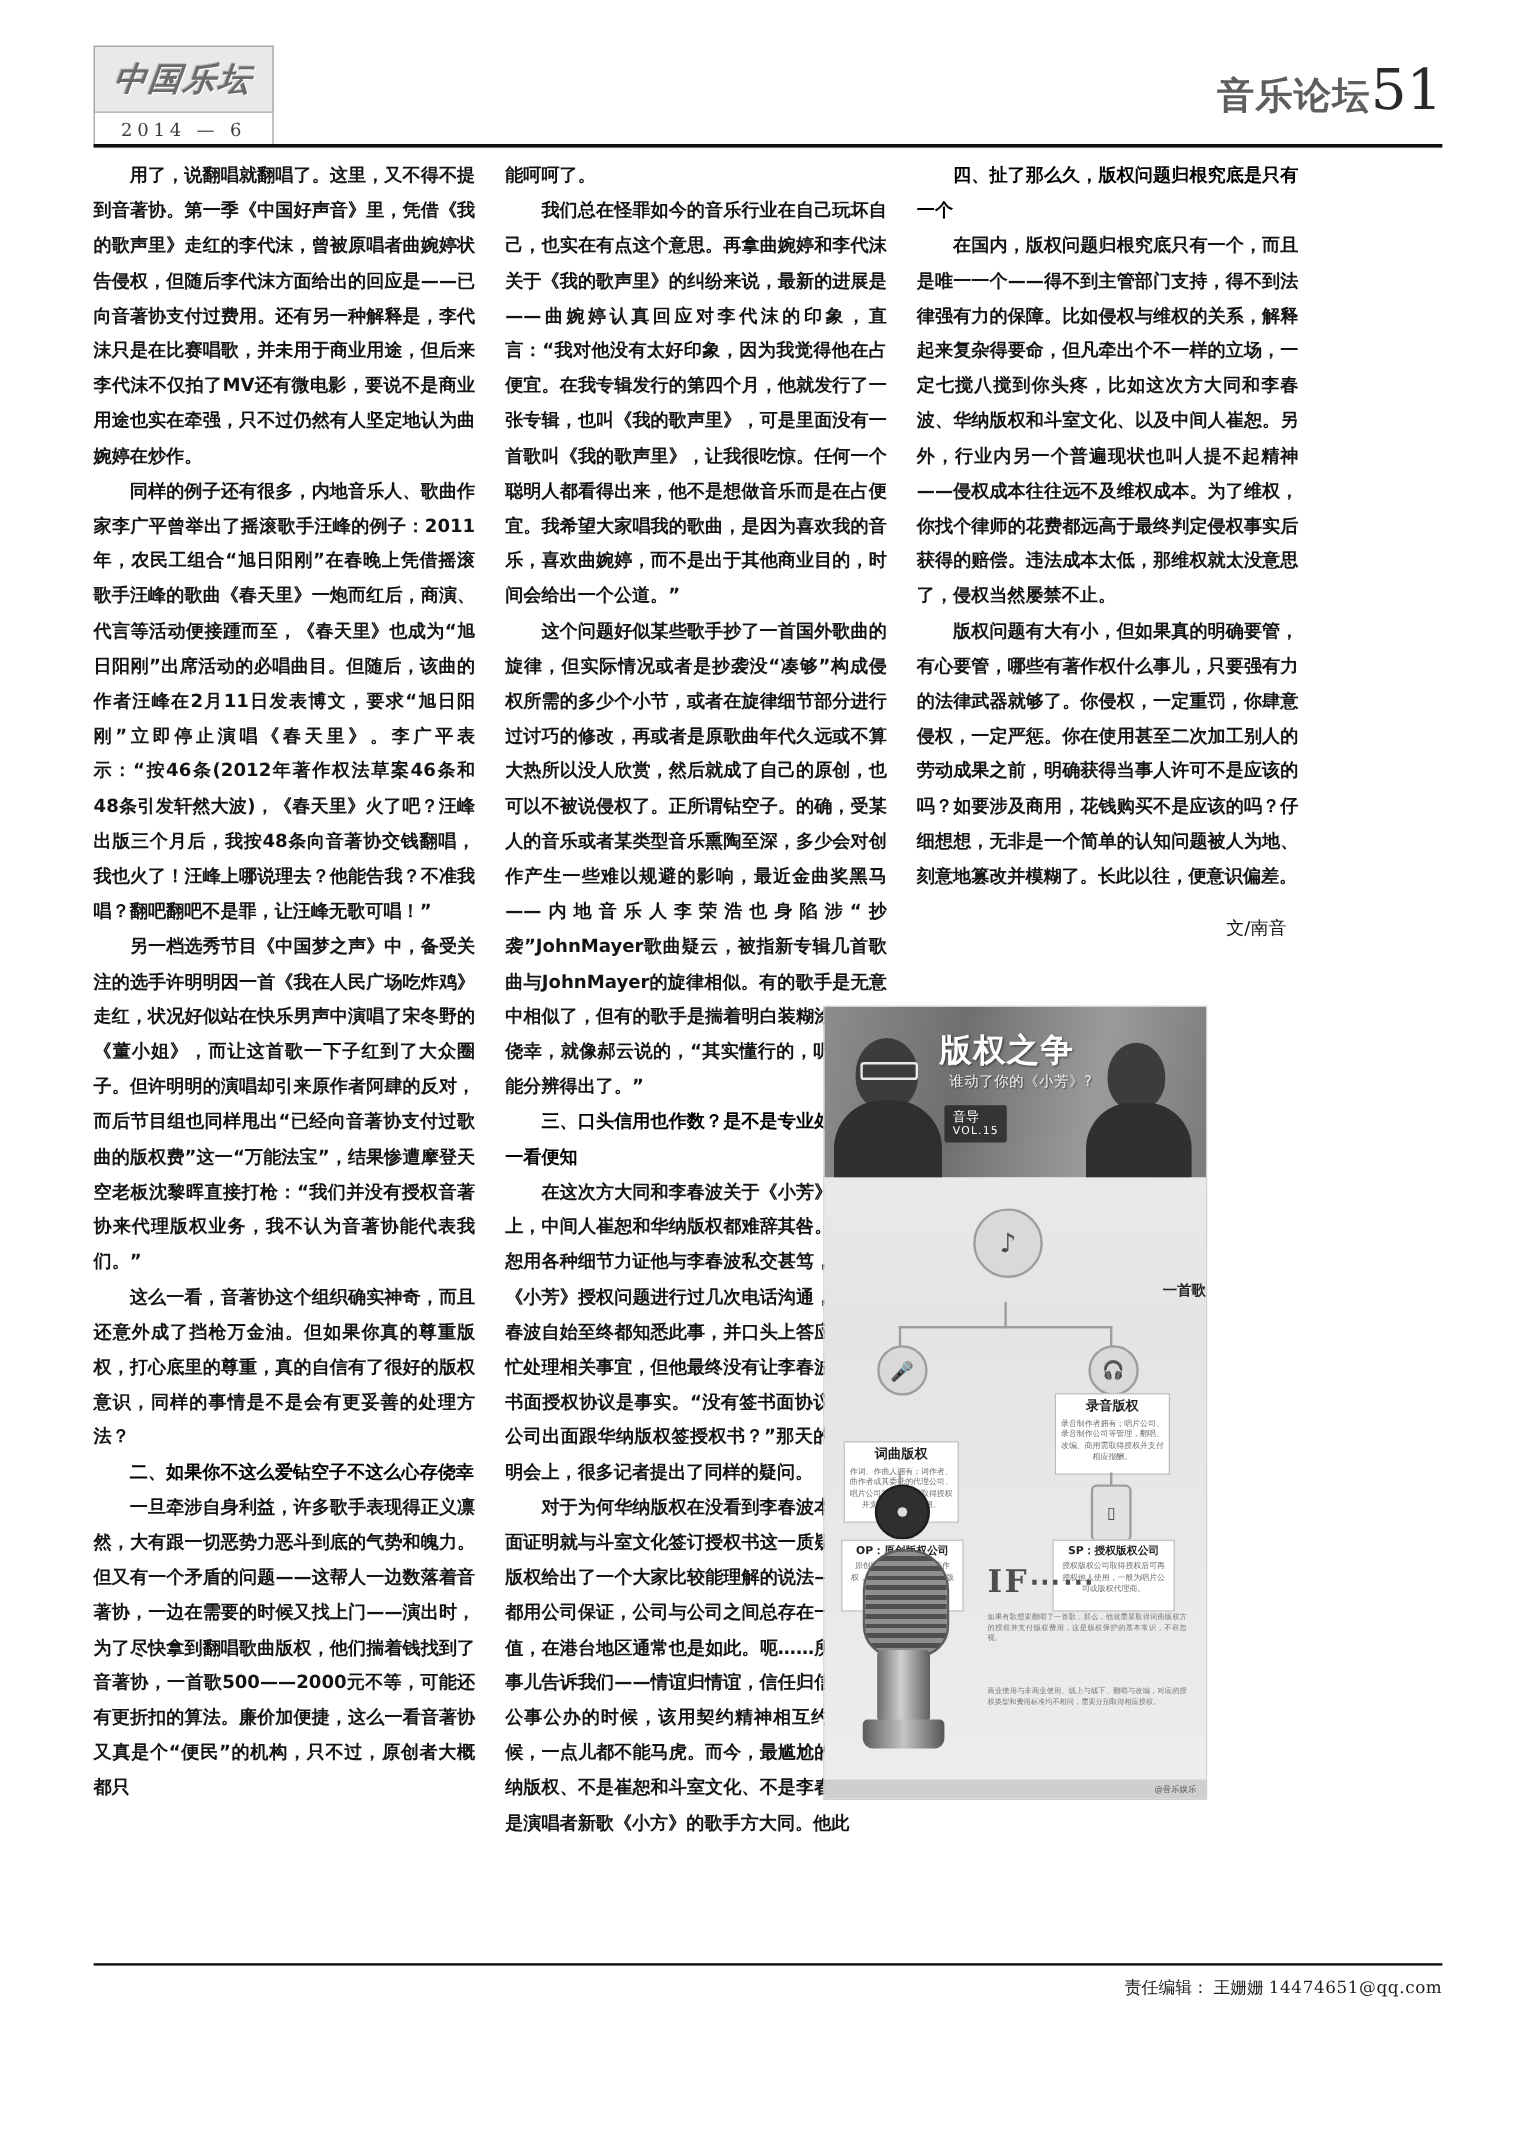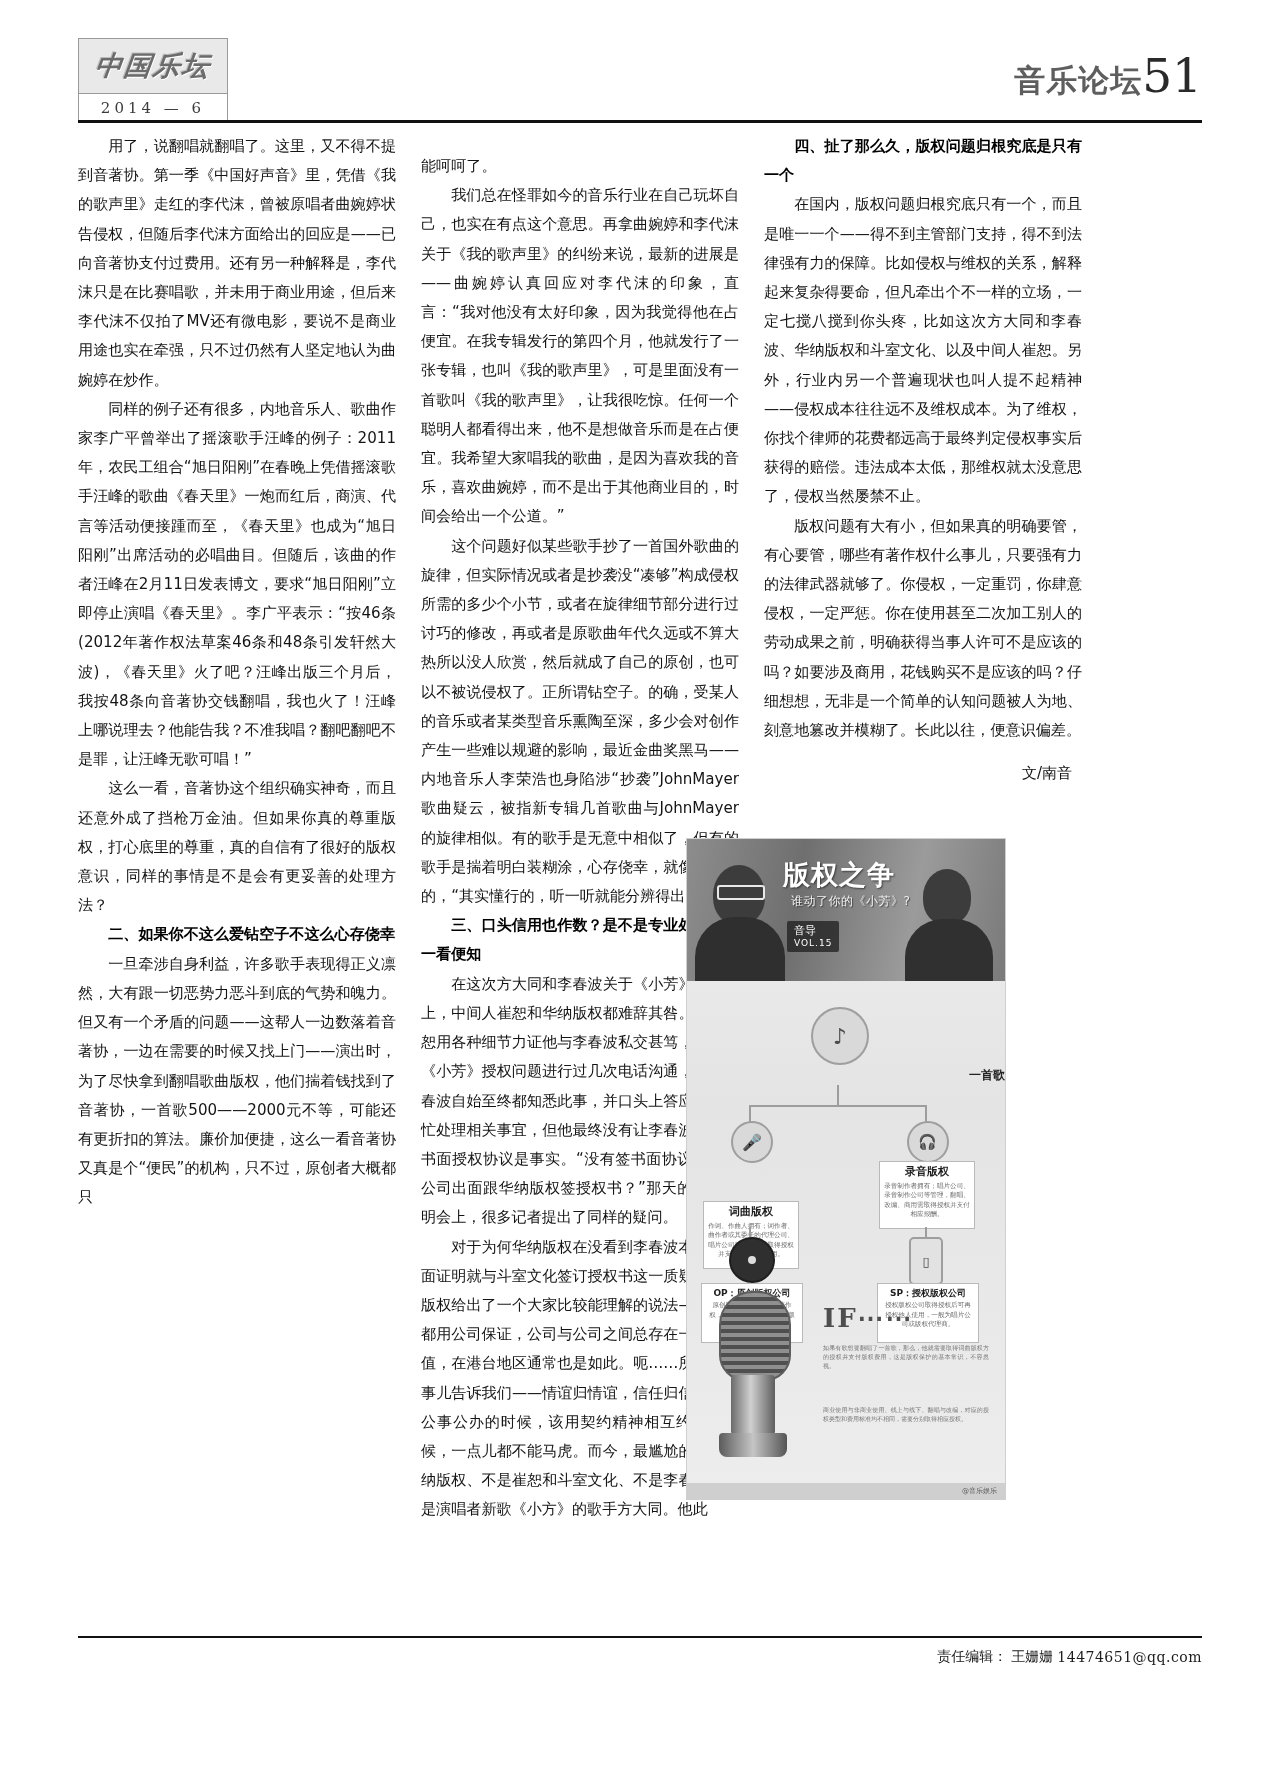--- a/index.html
+++ b/index.html
@@ -51,23 +51,23 @@
 
   
   .cols{position:absolute;left:78px;top:132px;width:1124px;height:1490px;}
   .col{
     position:absolute;top:0;width:318px;
     font-size:15.1px;line-height:29.2px;
     text-align:justify;text-justify:inter-ideograph;
     color:#141414;
   }
   .col1{left:0;}
-  .col2{left:343px;margin-top:20px;}
+  .col2{left:343px;}
   .col3{left:686px;}
-  .col p{margin:0;text-indent:2em;}
+  .col p{margin:0;text-indent:2em;font-weight:bold;}
   .col p.noind{text-indent:0;}
   .col h3{
     margin:0;font-size:15.1px;line-height:29.2px;font-weight:700;
     text-indent:2em;color:#000;
   }
   .byline{
     margin-top:14px;text-align:right;font-size:15px;color:#111;
     padding-right:10px;
   }
 
@@ -172,20 +172,21 @@
     <span class="head-page">51</span>
   </div>
 
   <div class="rule-top"></div>
 
   <div class="cols">
 
     <div class="col col1">
       <p>用了，说翻唱就翻唱了。这里，又不得不提到音著协。第一季《中国好声音》里，凭借《我的歌声里》走红的李代沫，曾被原唱者曲婉婷状告侵权，但随后李代沫方面给出的回应是——已向音著协支付过费用。还有另一种解释是，李代沫只是在比赛唱歌，并未用于商业用途，但后来李代沫不仅拍了MV还有微电影，要说不是商业用途也实在牵强，只不过仍然有人坚定地认为曲婉婷在炒作。</p>
       <p>同样的例子还有很多，内地音乐人、歌曲作家李广平曾举出了摇滚歌手汪峰的例子：2011年，农民工组合“旭日阳刚”在春晚上凭借摇滚歌手汪峰的歌曲《春天里》一炮而红后，商演、代言等活动便接踵而至，《春天里》也成为“旭日阳刚”出席活动的必唱曲目。但随后，该曲的作者汪峰在2月11日发表博文，要求“旭日阳刚”立即停止演唱《春天里》。李广平表示：“按46条(2012年著作权法草案46条和48条引发轩然大波)，《春天里》火了吧？汪峰出版三个月后，我按48条向音著协交钱翻唱，我也火了！汪峰上哪说理去？他能告我？不准我唱？翻吧翻吧不是罪，让汪峰无歌可唱！”</p>
+      <p>另一档选秀节目《中国梦之声》中，备受关注的选手许明明因一首《我在人民广场吃炸鸡》走红，状况好似站在快乐男声中演唱了宋冬野的《董小姐》，而让这首歌一下子红到了大众圈子。但许明明的演唱却引来原作者阿肆的反对，而后节目组也同样甩出“已经向音著协支付过歌曲的版权费”这一“万能法宝”，结果惨遭摩登天空老板沈黎晖直接打枪：“我们并没有授权音著协来代理版权业务，我不认为音著协能代表我们。”</p>
       <p>这么一看，音著协这个组织确实神奇，而且还意外成了挡枪万金油。但如果你真的尊重版权，打心底里的尊重，真的自信有了很好的版权意识，同样的事情是不是会有更妥善的处理方法？</p>
       <h3>二、如果你不这么爱钻空子不这么心存侥幸</h3>
       <p>一旦牵涉自身利益，许多歌手表现得正义凛然，大有跟一切恶势力恶斗到底的气势和魄力。但又有一个矛盾的问题——这帮人一边数落着音著协，一边在需要的时候又找上门——演出时，为了尽快拿到翻唱歌曲版权，他们揣着钱找到了音著协，一首歌500——2000元不等，可能还有更折扣的算法。廉价加便捷，这么一看音著协又真是个“便民”的机构，只不过，原创者大概都只</p>
     </div>
 
     <div class="col col2">
       <p class="noind">能呵呵了。</p>
       <p>我们总在怪罪如今的音乐行业在自己玩坏自己，也实在有点这个意思。再拿曲婉婷和李代沫关于《我的歌声里》的纠纷来说，最新的进展是——曲婉婷认真回应对李代沫的印象，直言：“我对他没有太好印象，因为我觉得他在占便宜。在我专辑发行的第四个月，他就发行了一张专辑，也叫《我的歌声里》，可是里面没有一首歌叫《我的歌声里》，让我很吃惊。任何一个聪明人都看得出来，他不是想做音乐而是在占便宜。我希望大家唱我的歌曲，是因为喜欢我的音乐，喜欢曲婉婷，而不是出于其他商业目的，时间会给出一个公道。”</p>
       <p>这个问题好似某些歌手抄了一首国外歌曲的旋律，但实际情况或者是抄袭没“凑够”构成侵权所需的多少个小节，或者在旋律细节部分进行过讨巧的修改，再或者是原歌曲年代久远或不算大热所以没人欣赏，然后就成了自己的原创，也可以不被说侵权了。正所谓钻空子。的确，受某人的音乐或者某类型音乐熏陶至深，多少会对创作产生一些难以规避的影响，最近金曲奖黑马——内地音乐人李荣浩也身陷涉“抄袭”JohnMayer歌曲疑云，被指新专辑几首歌曲与JohnMayer的旋律相似。有的歌手是无意中相似了，但有的歌手是揣着明白装糊涂，心存侥幸，就像郝云说的，“其实懂行的，听一听就能分辨得出了。”</p>
       <h3>三、口头信用也作数？是不是专业处理版权一看便知</h3>

